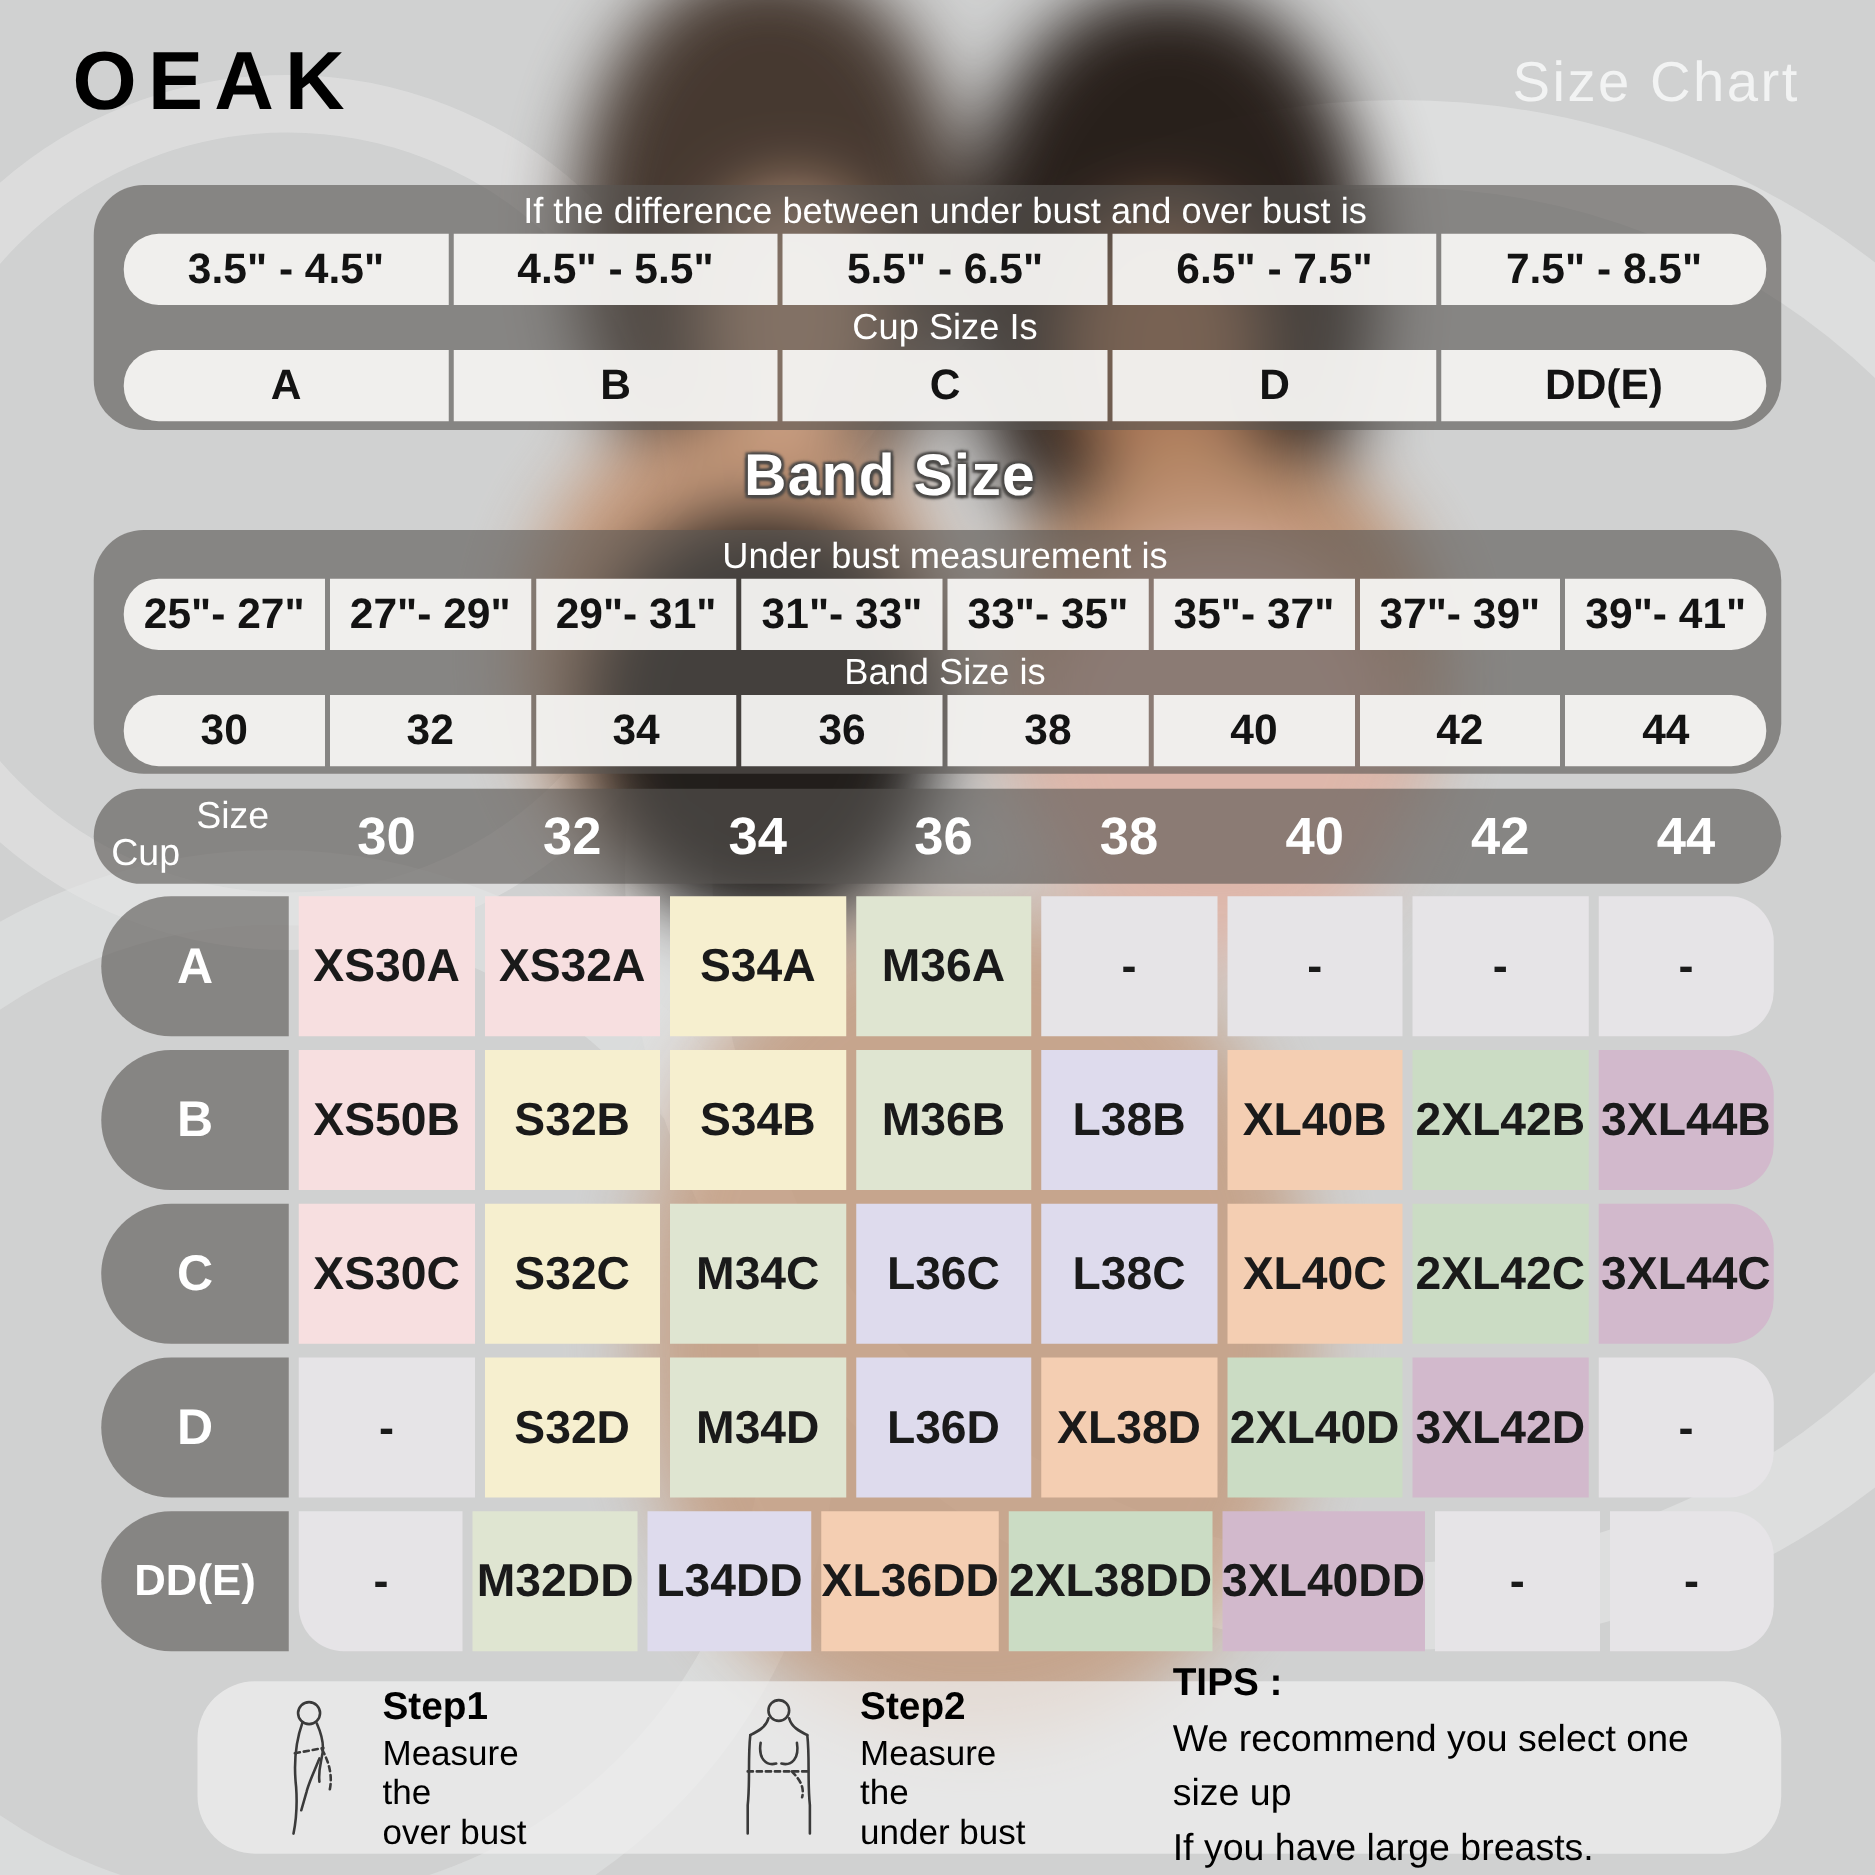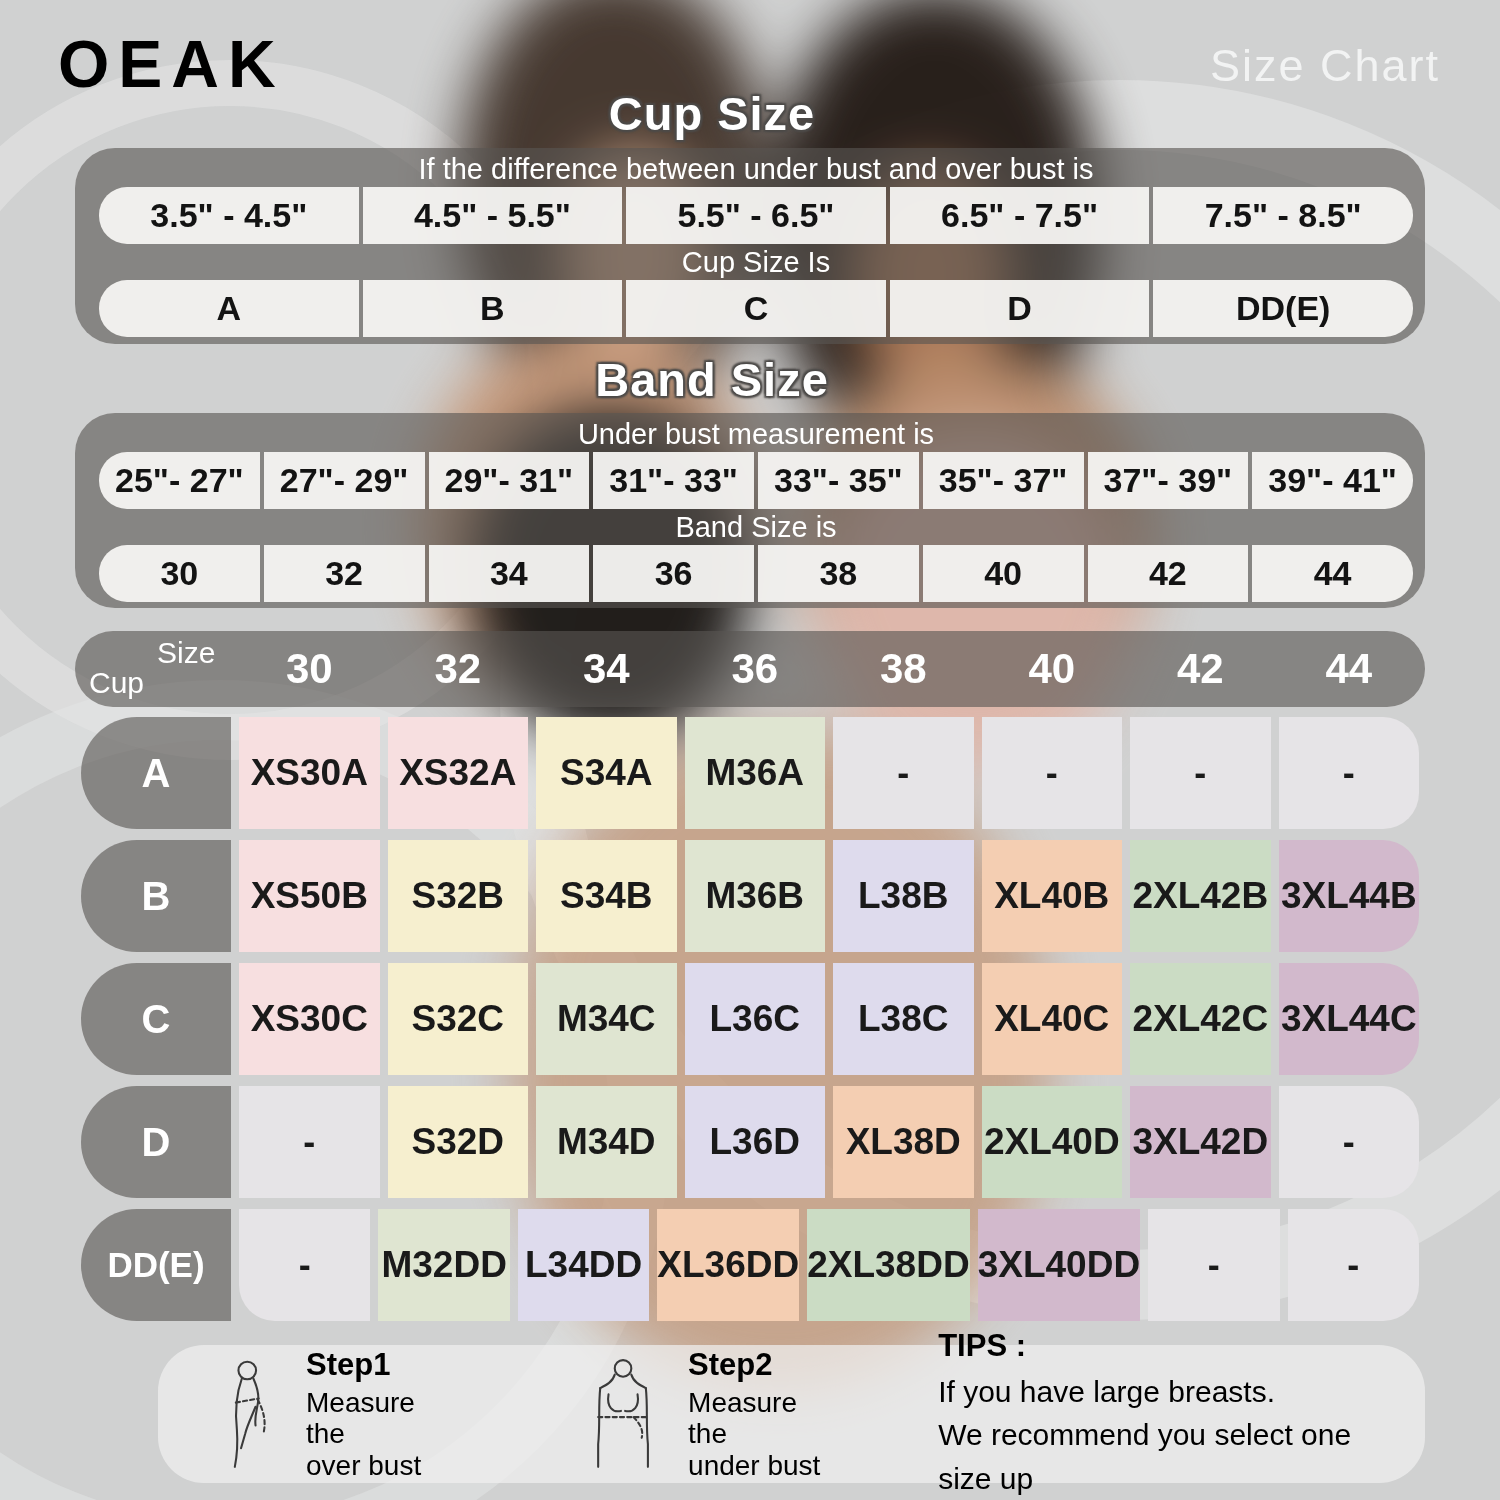--- a/index.html
+++ b/index.html
@@ -36,21 +36,21 @@
                    text-shadow:2px 2px 2px #4c4a48, -2px -2px 2px #4c4a48,
                                2px -2px 2px #4c4a48, -2px 2px 2px #4c4a48; }
   #cup-title  { top:86px; }
   #band-title { top:352px; }
 
   
   .panel { position:absolute; left:75px; width:1350px; z-index:2;
            background:var(--panel, rgba(88,85,83,.62)); border-radius:40px;
            padding:4px 12px 8px 24px; }
   #cup-panel  { top:148px;  height:196px; }
-  #band-panel { top:413px;  height:195px; }
+  #band-panel { top:424px;  height:195px; }
   .caption { height:35px; line-height:35px; text-align:center; color:#fff;
              font-size:29px; font-weight:400; }
   .pill-row { display:grid; column-gap:4px; height:57px; margin-bottom:1px; }
   .cols-5 { grid-template-columns:repeat(5,1fr); }
   .cols-8 { grid-template-columns:repeat(8,1fr); }
   .pillcell { background:var(--cell, rgba(245,244,242,.95)); display:flex;
               align-items:center; justify-content:center;
               font-size:34px; font-weight:700; color:#131313; }
   .pill-row .pillcell:first-child { border-radius:28px 0 0 28px; }
   .pill-row .pillcell:last-child  { border-radius:0 28px 28px 0; }
@@ -110,21 +110,20 @@
     <div class="ph-shldr-l"></div>
       <div class="ph-shldr-r"></div>
     <div class="ph-top-l"></div>
       <div class="ph-top-r"></div>
     <div class="ph-legs"></div>
   </div>
 
   <div class="brand">OEAK</div>
   <div class="page-title">Size Chart</div>
 
-  <div class="section-title" id="cup-title">Cup Size</div>
   <div class="panel" id="cup-panel">
     <div class="caption">If the difference between under bust and over bust is</div>
     <div class="pill-row cols-5">
         <div class="pillcell">3.5" - 4.5"</div>
         <div class="pillcell">4.5" - 5.5"</div>
         <div class="pillcell">5.5" - 6.5"</div>
         <div class="pillcell">6.5" - 7.5"</div>
         <div class="pillcell">7.5" - 8.5"</div>
       </div>
     <div class="caption">Cup Size Is</div>
@@ -387,18 +386,18 @@
         <path d="M46 58 C52 64 56 70 54 78" stroke-dasharray="4 3"></path>
       </svg>
     </div>
     <div class="step">
       <div class="step-title">Step2</div>
       <div class="step-line">Measure the</div>
       <div class="step-line">under bust</div>
     </div>
     <div class="tips">
       <div class="tips-title">TIPS :</div>
+      <div class="tips-line">We recommend you select one size up</div>
       <div class="tips-line">If you have large breasts.</div>
-      <div class="tips-line">We recommend you select one size up</div>
     </div>
   </div>
 
 </div>
 
 </body></html>

